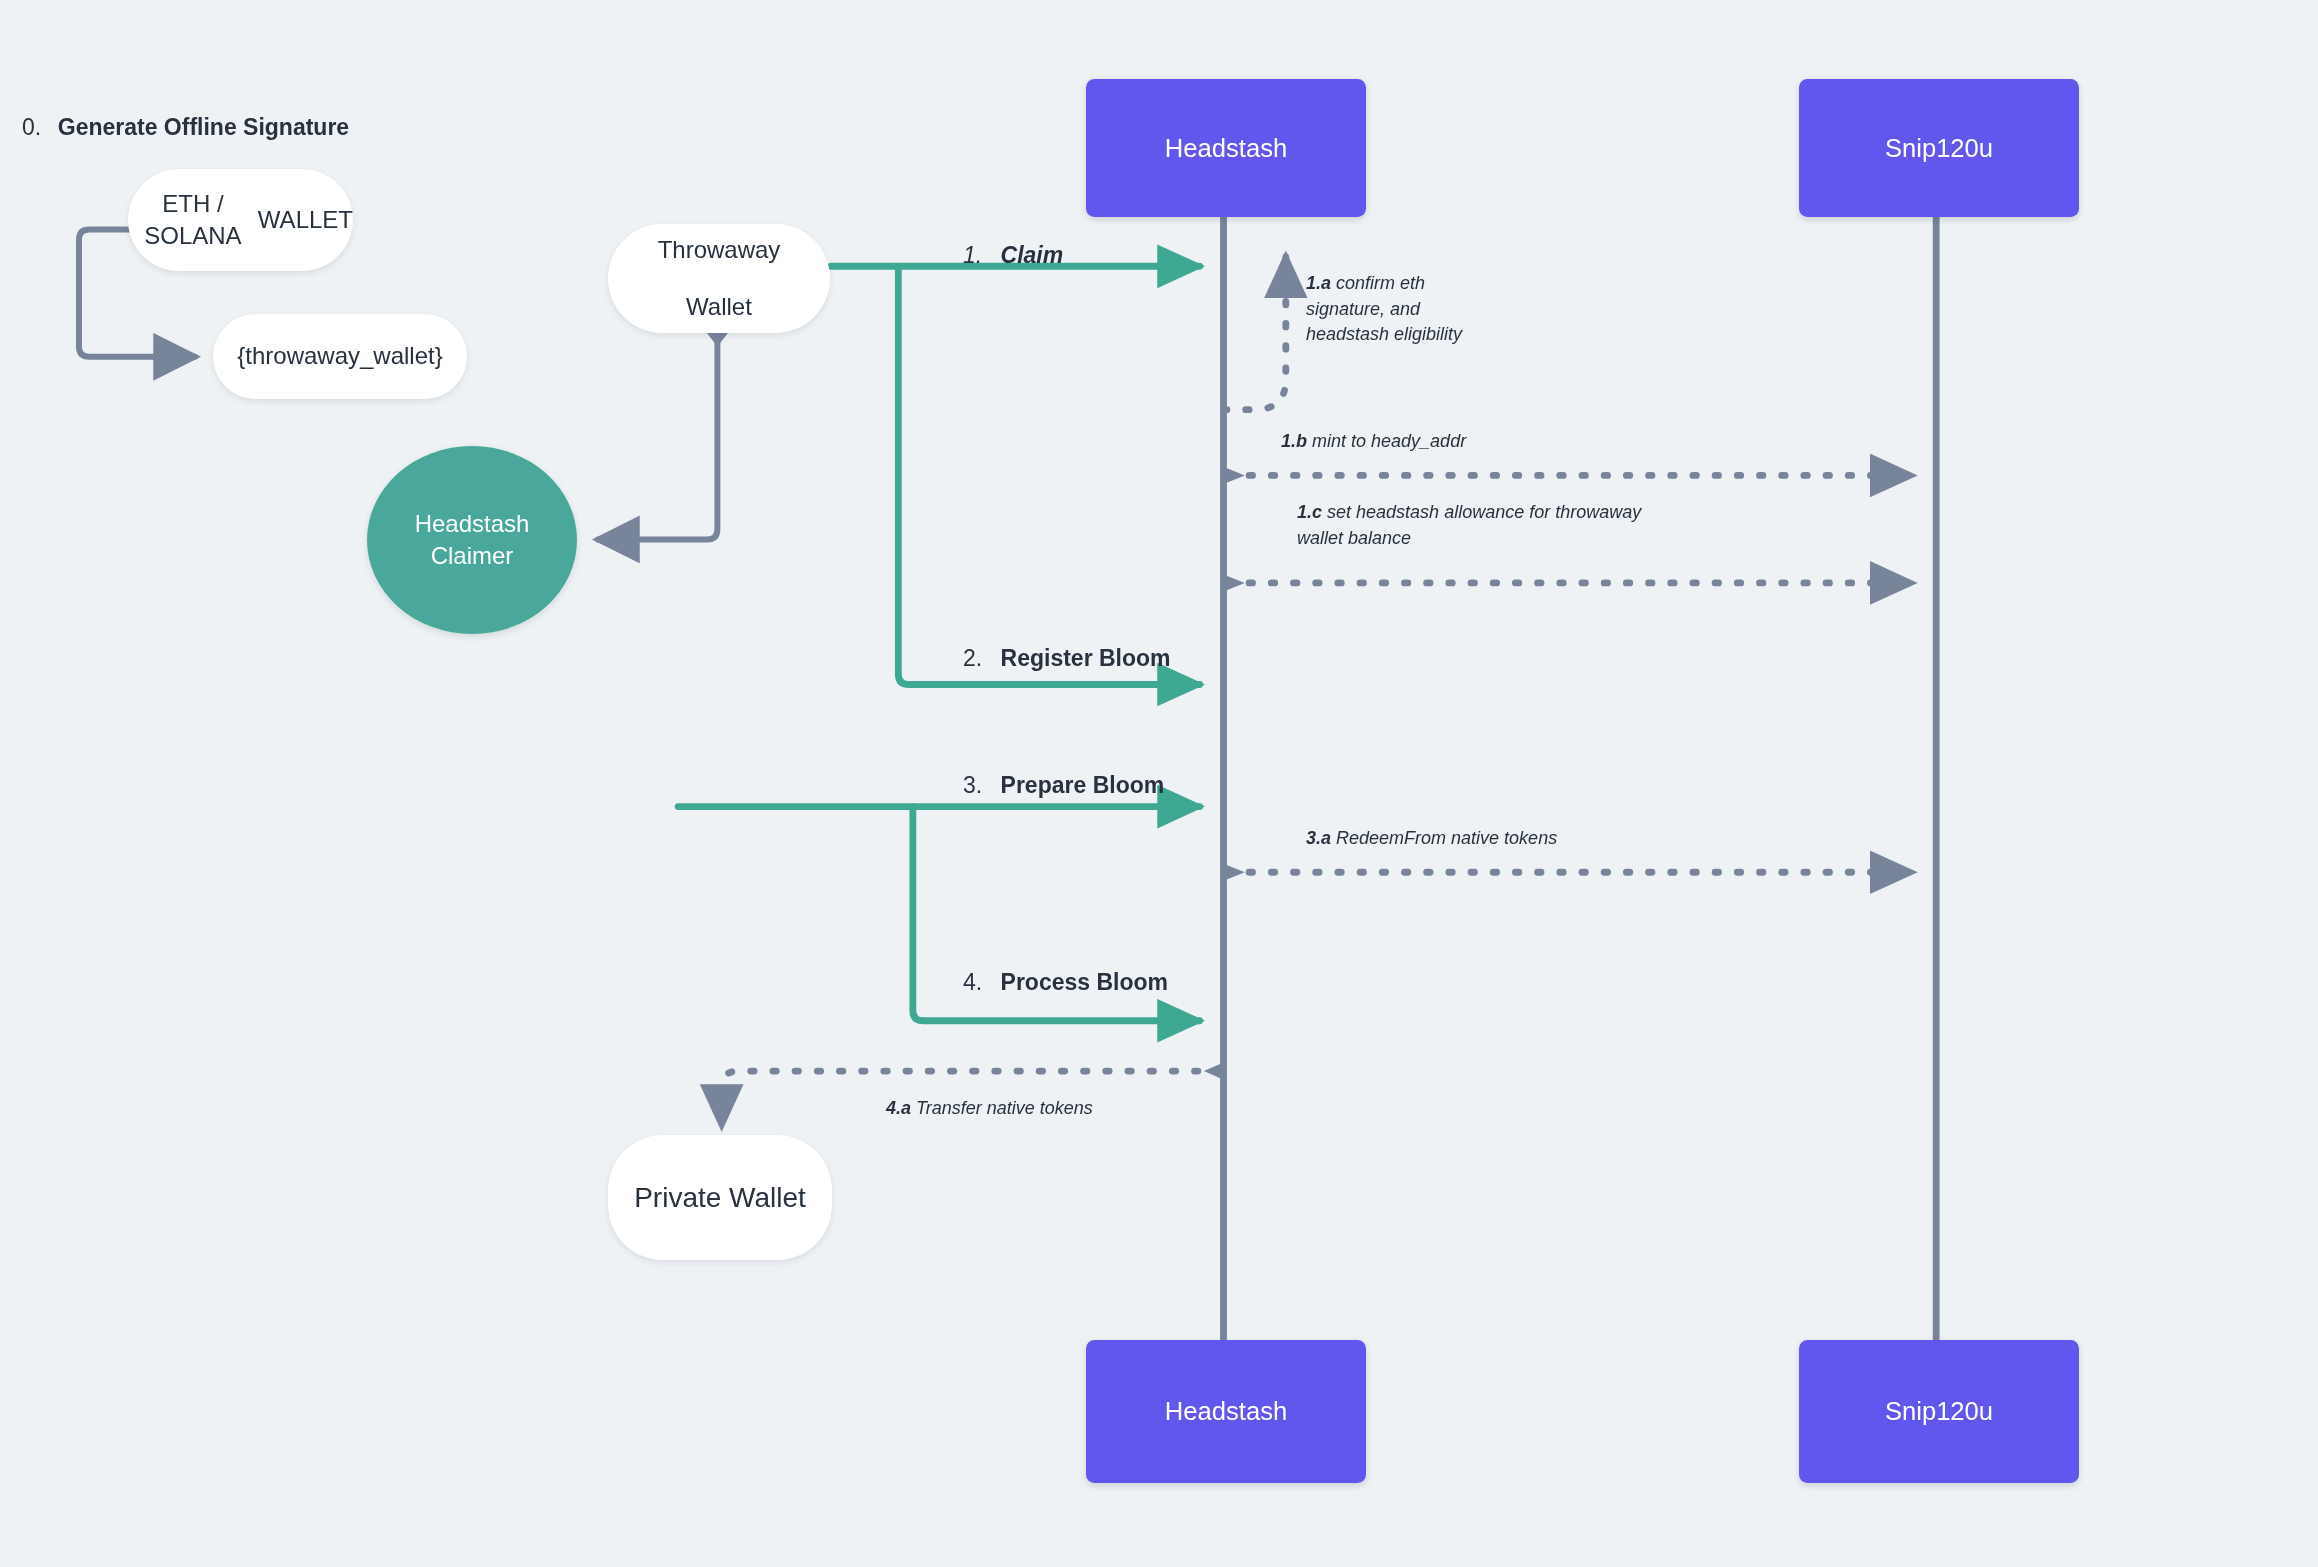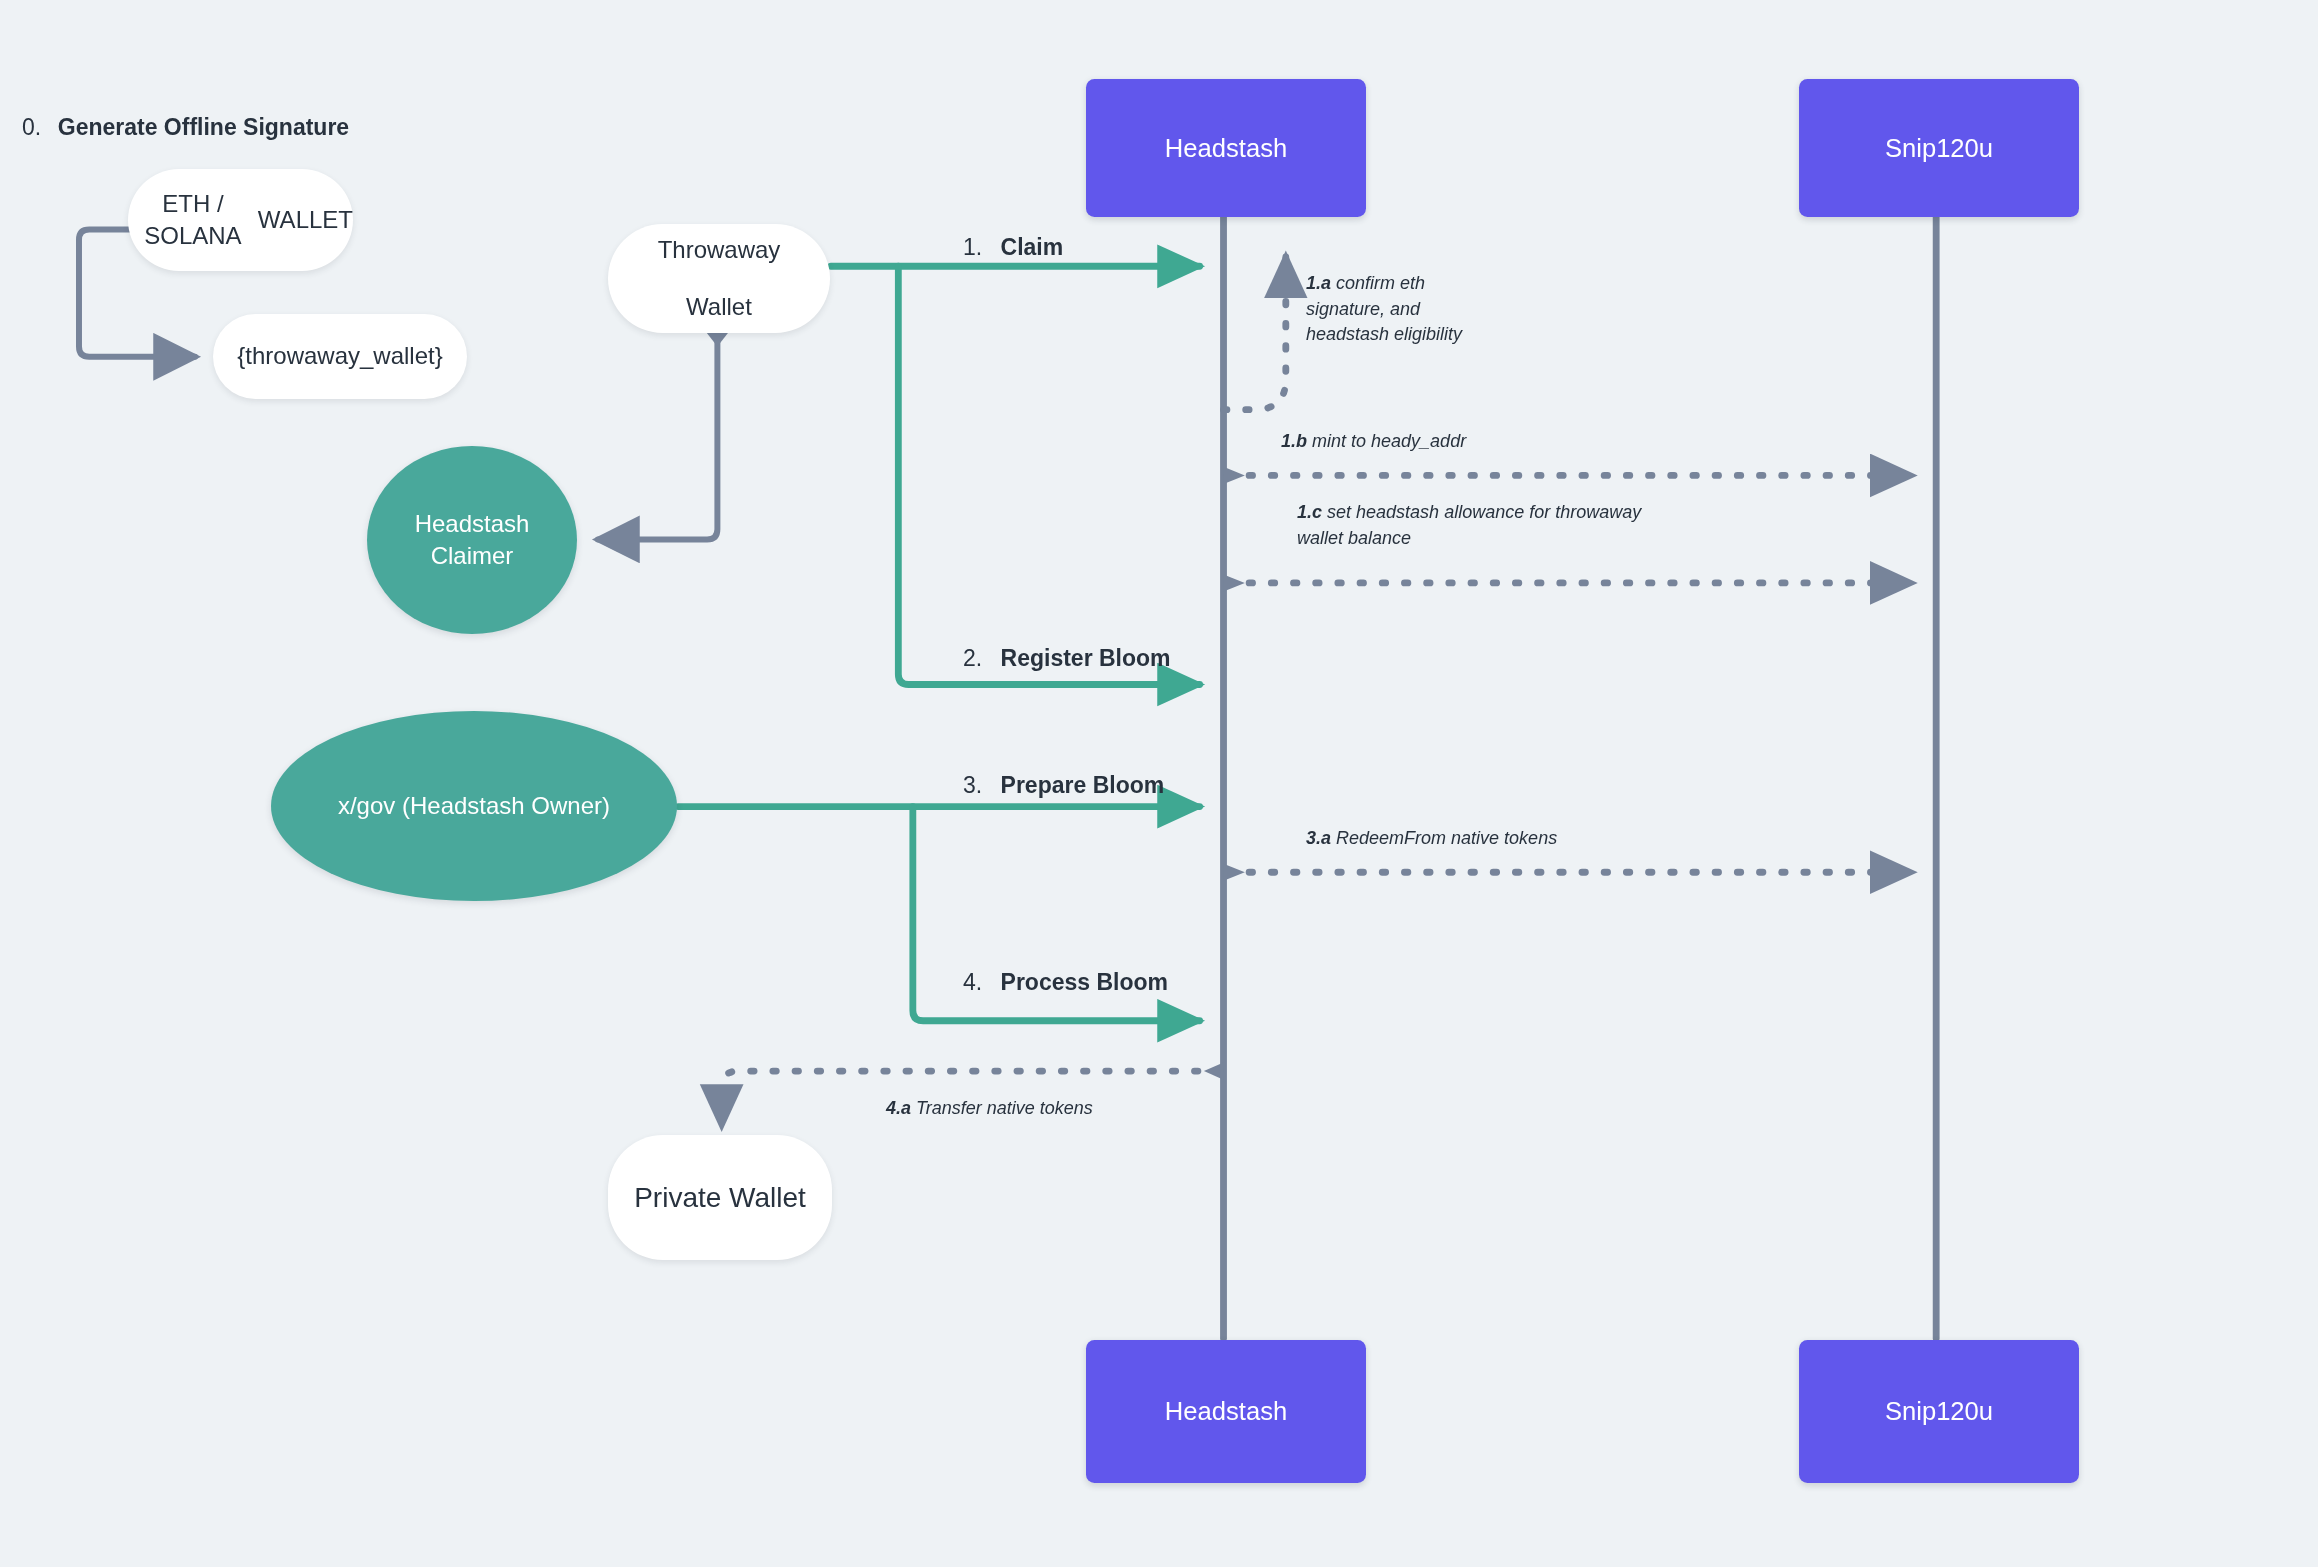--- a/index.html
+++ b/index.html
@@ -178,43 +178,40 @@
   <div class="node node-teal circle" style="left:367px; top:446px; width:210px; height:188px; font-size:24px; flex-direction:column;">
     <span>Headstash</span>
     <span>Claimer</span>
   </div>
 
   <div class="node node-white" style="left:608px; top:224px; width:222px; height:109px; font-size:24px; flex-direction:column;gap:24px;">
     <span>Throwaway</span>
     <span>Wallet</span>
   </div>
 
-  <div class="node node-teal ellipse" style="left:271px; top:711px; width:406px; height:190px; font-size:24px;">
-    <span>x/gov (Headstash Owner)</span>
-  </div>
 
   <div class="node node-white" style="left:608px; top:1135px; width:224px; height:125px; font-size:28px;">
     <span>Private Wallet</span>
   </div>
 
   <div class="node node-actor" style="left:1086px; top:79px; width:280px; height:138px;">
     <span>Headstash</span>
   </div>
   <div class="node node-actor" style="left:1799px; top:79px; width:280px; height:138px;">
     <span>Snip120u</span>
   </div>
 
   <div class="node node-actor" style="left:1086px; top:1340px; width:280px; height:143px;">
     <span>Headstash</span>
   </div>
   <div class="node node-actor" style="left:1799px; top:1340px; width:280px; height:143px;">
     <span>Snip120u</span>
   </div>
 
-  <div class="edge-label" style="left:963px; top:234px;">
+  <div class="edge-label" style="left:963px; top:242px;font-style:italic;">
     <span class="num">1.</span>
     <span class="ttl" style="margin-left:12px;">Claim</span>
   </div>
 
   <div class="edge-label" style="left:963px; top:645px;">
     <span class="num">2.</span>
     <span class="ttl" style="margin-left:12px;">Register Bloom</span>
   </div>
 
   <div class="edge-label" style="left:963px; top:772px;">

